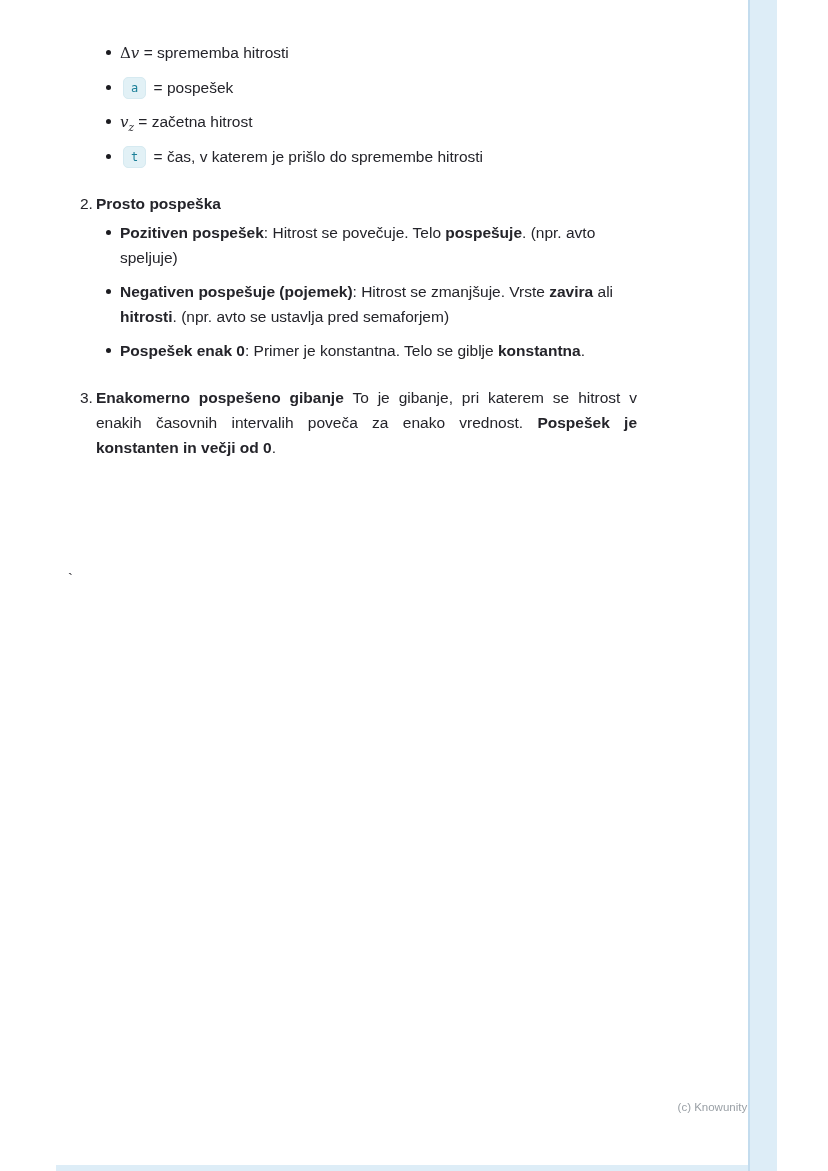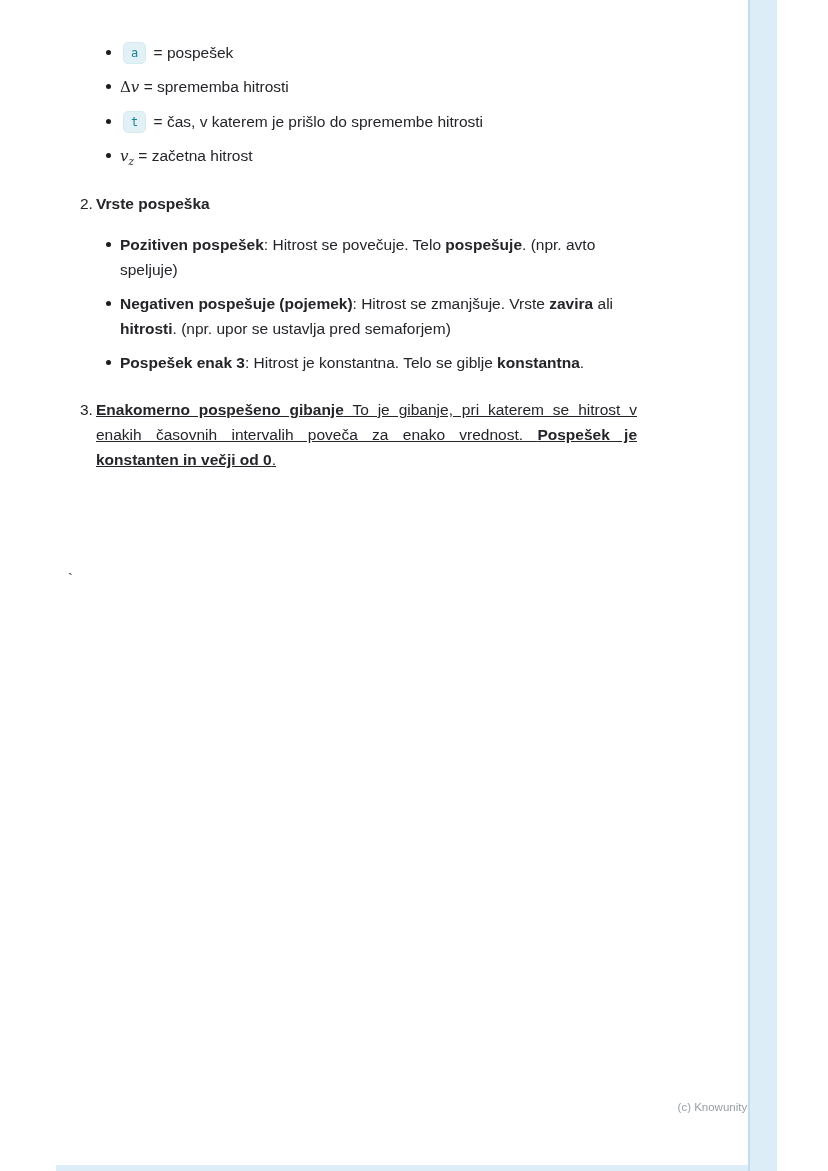--- a/index.html
+++ b/index.html
@@ -36,52 +36,52 @@
     padding:3px 7px;border-radius:5px;border:1px solid #d6eaf1;
     display:inline-block;vertical-align:1px;margin:0 3px;
   }
   .m{font-family:"DejaVu Serif","Liberation Serif",serif;font-size:15px;}
   .mi{font-family:"DejaVu Serif","Liberation Serif",serif;font-style:italic;font-size:15px;}
   .mi sub{font-size:10.5px;line-height:0;}
   .num-item{position:relative;padding-left:16px;margin:0;}
   .num{position:absolute;left:0;top:0;}
   h3{display:inline;font-size:inherit;font-weight:700;margin:0;}
   .j{text-align:justify;}
-  p{margin:0;text-decoration:underline;}
+  p{margin:0;}
   .section{margin-top:22px;}
-  .section ul{margin-top:16px;}
+  .section ul{margin-top:4px;}
   .stray{position:absolute;left:68px;top:566px;font-size:15px;color:#2a2a30;}
   .footer{
     position:absolute;right:52px;top:1100px;
     font-size:11.5px;line-height:14px;color:var(--footer-text,#9aa0a6);
   }
 </style>
 </head>
 <body>
 
 <div class="page">
 
   <main class="content">
 
     <ul class="defs">
+        <li><span class="dot"></span><span class="li-text"><span class="m">Δ</span><span class="mi">v</span><span class="t"> = sprememba hitrosti</span></span></li>
         <li><span class="dot"></span><span class="li-text"><span class="code">a</span><span class="t"> = pospešek</span></span></li>
-        <li><span class="dot"></span><span class="li-text"><span class="m">Δ</span><span class="mi">v</span><span class="t"> = sprememba hitrosti</span></span></li>
+        <li><span class="dot"></span><span class="li-text"><span class="mi">v<sub>z</sub></span><span class="t"> = začetna hitrost</span></span></li>
         <li><span class="dot"></span><span class="li-text"><span class="code">t</span><span class="t"> = čas, v katerem je prišlo do spremembe hitrosti</span></span></li>
-        <li><span class="dot"></span><span class="li-text"><span class="mi">v<sub>z</sub></span><span class="t"> = začetna hitrost</span></span></li>
       </ul>
 
     <section class="section">
       <div class="num-item">
         <span class="num">2.</span>
-        <h3>Vrste pospeška</h3>
+        <h3>Prosto pospeška</h3>
       </div>
       <ul>
           <li><span class="dot"></span><span class="li-text"><span class="b">Pozitiven pospešek</span><span class="t">: Hitrost se povečuje. Telo </span><span class="b">pospešuje</span><span class="t">. (npr. avto speljuje)</span></span></li>
-          <li><span class="dot"></span><span class="li-text"><span class="b">Negativen pospešuje (pojemek)</span><span class="t">: Hitrost se zmanjšuje. Vrste </span><span class="b">zavira</span><span class="t"> ali </span><span class="b">hitrosti</span><span class="t">. (npr. upor se ustavlja pred semaforjem)</span></span></li>
-          <li><span class="dot"></span><span class="li-text"><span class="b">Pospešek enak 3</span><span class="t">: Hitrost je konstantna. Telo se giblje </span><span class="b">konstantna</span><span class="t">.</span></span></li>
+          <li><span class="dot"></span><span class="li-text"><span class="b">Negativen pospešuje (pojemek)</span><span class="t">: Hitrost se zmanjšuje. Vrste </span><span class="b">zavira</span><span class="t"> ali </span><span class="b">hitrosti</span><span class="t">. (npr. avto se ustavlja pred semaforjem)</span></span></li>
+          <li><span class="dot"></span><span class="li-text"><span class="b">Pospešek enak 0</span><span class="t">: Primer je konstantna. Telo se giblje </span><span class="b">konstantna</span><span class="t">.</span></span></li>
         </ul>
     </section>
 
     <section class="section">
       <div class="num-item">
         <span class="num">3.</span>
         <p class="j"><span class="b">Enakomerno pospešeno gibanje</span><span class="t"> To je gibanje, pri katerem se hitrost v enakih časovnih intervalih poveča za enako vrednost. </span><span class="b">Pospešek je konstanten in večji od 0</span><span class="t">.</span></p>
       </div>
     </section>
 

